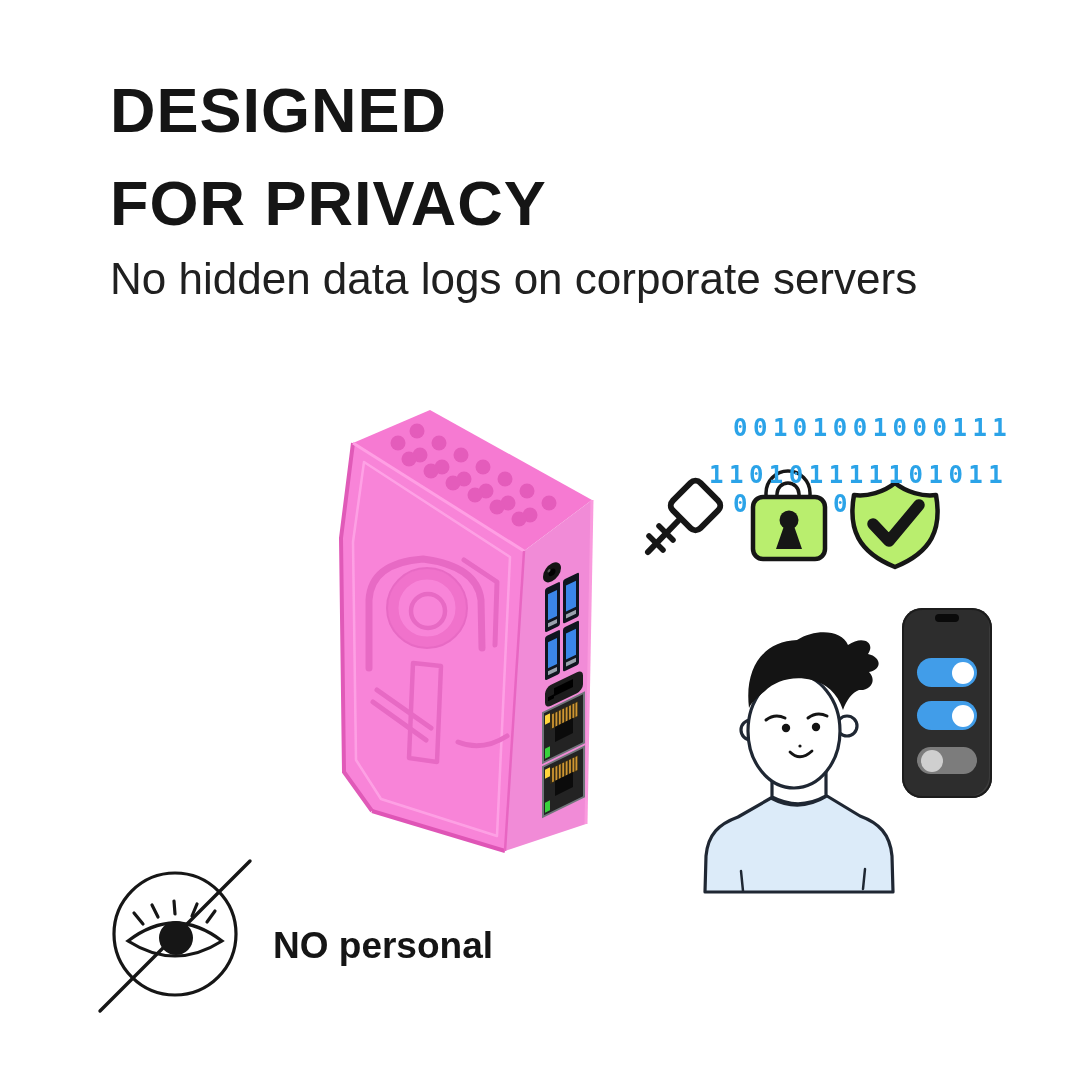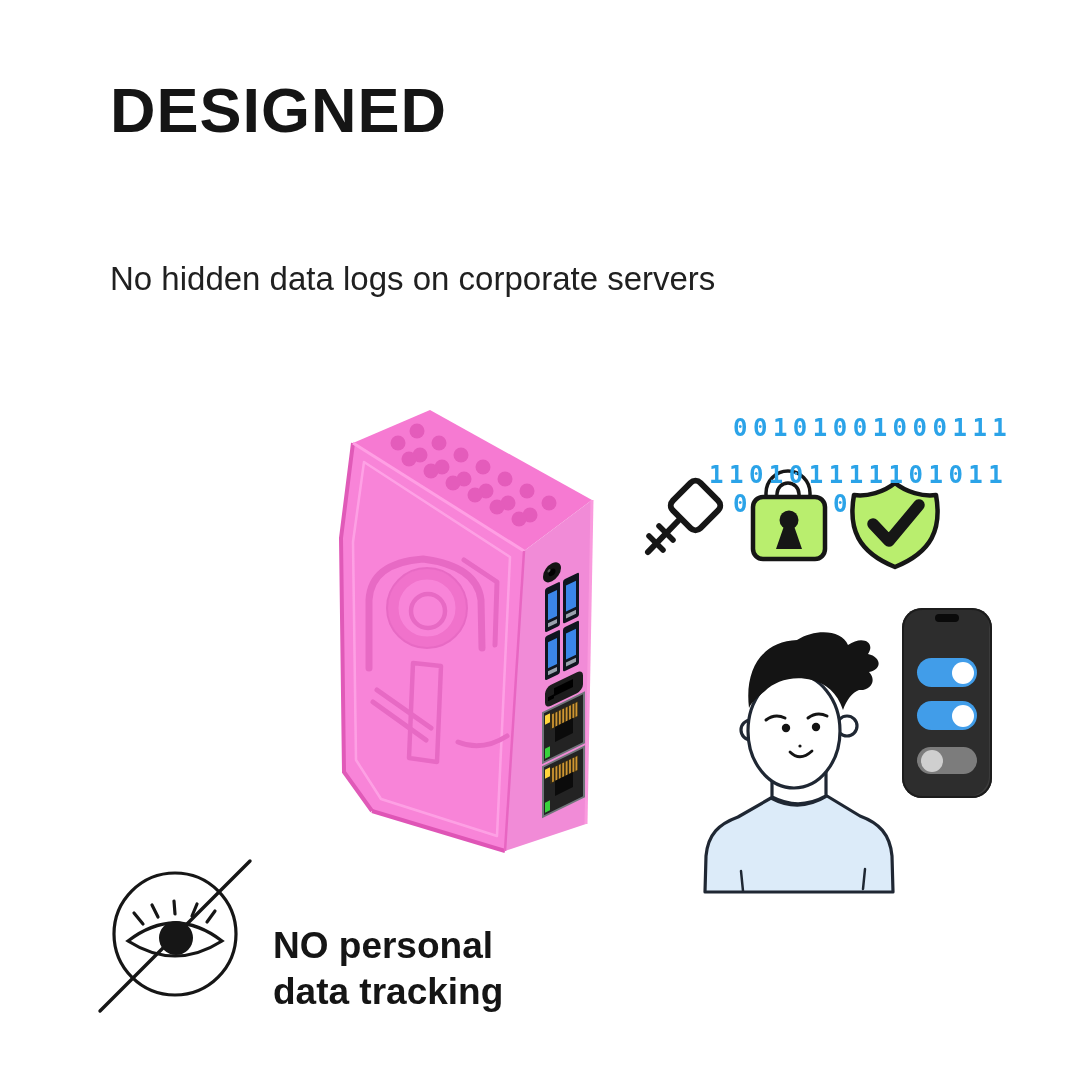--- a/index.html
+++ b/index.html
@@ -3,21 +3,21 @@
 <meta charset="utf-8">
 <style>
   html,body{margin:0;padding:0;background:#fff;}
   .canvas{position:relative;width:1081px;height:1080px;background:#fff;overflow:hidden;
           font-family:"Liberation Sans",sans-serif;color:var(--text,#151515);}
   .abs{position:absolute;}
   .art{left:0;top:0;}
 
   .headline{left:110px;top:64px;font-size:63px;font-weight:800;line-height:93px;
             letter-spacing:1px;color:var(--text);white-space:nowrap;}
-  .subheadline{left:110px;top:253px;font-size:33px;font-weight:400;line-height:52px;
+  .subheadline{left:110px;top:253px;font-size:44px;font-weight:400;line-height:52px;
                color:#202020;white-space:nowrap;}
 
   .bin{font-family:"DejaVu Sans Mono",monospace;font-weight:700;font-size:24px;line-height:1;
        letter-spacing:5.5px;color:var(--binary-blue);white-space:nowrap;}
   .bin-r1{left:733px;top:416px;text-align:center;}
   .bin-r2{left:709px;top:463px;}
   .bin-r3a{left:733px;top:492px;}
   .bin-r3b{left:833px;top:492px;}
 
   .phone{left:902px;top:608px;width:90px;height:190px;border-radius:20px;
@@ -174,20 +174,21 @@
       <circle cx="175" cy="934" r="61"></circle>
       <path d="M128 941 Q175 905 222 941 Q175 971 128 941 Z" fill="#fff"></path>
       <path d="M143 924 L134 913 M158 917 L152 905 M175 914 L174 901 M192 916 L197 904 M207 922 L215 911"></path>
       <circle cx="176" cy="938" r="17" fill="#161616" stroke="none"></circle>
       <path d="M100 1011 L250 861" stroke-width="3.4"></path>
     </g>
   </svg>
 
   <div class="abs headline">
     <div>DESIGNED</div>
+    <div>FOR PRIVACY</div>
   </div>
 
   <div class="abs subheadline">
     <div>No hidden data logs on corporate servers</div>
   </div>
 
   <div class="abs bin bin-r1">00101001000111</div>
   <div class="abs bin bin-r2">110101111101011</div>
   <div class="abs bin bin-r3a">0</div>
   <div class="abs bin bin-r3b">0</div>
@@ -202,16 +203,15 @@
           <div class="knob"></div>
         </div>
         <div class="toggle off">
           <div class="knob"></div>
         </div>
       </div>
   </div>
 
   <div class="abs footer-label">
     <div>NO personal</div>
-    <div>data tracking</div>
   </div>
 
 </div>
 
 </body></html>

